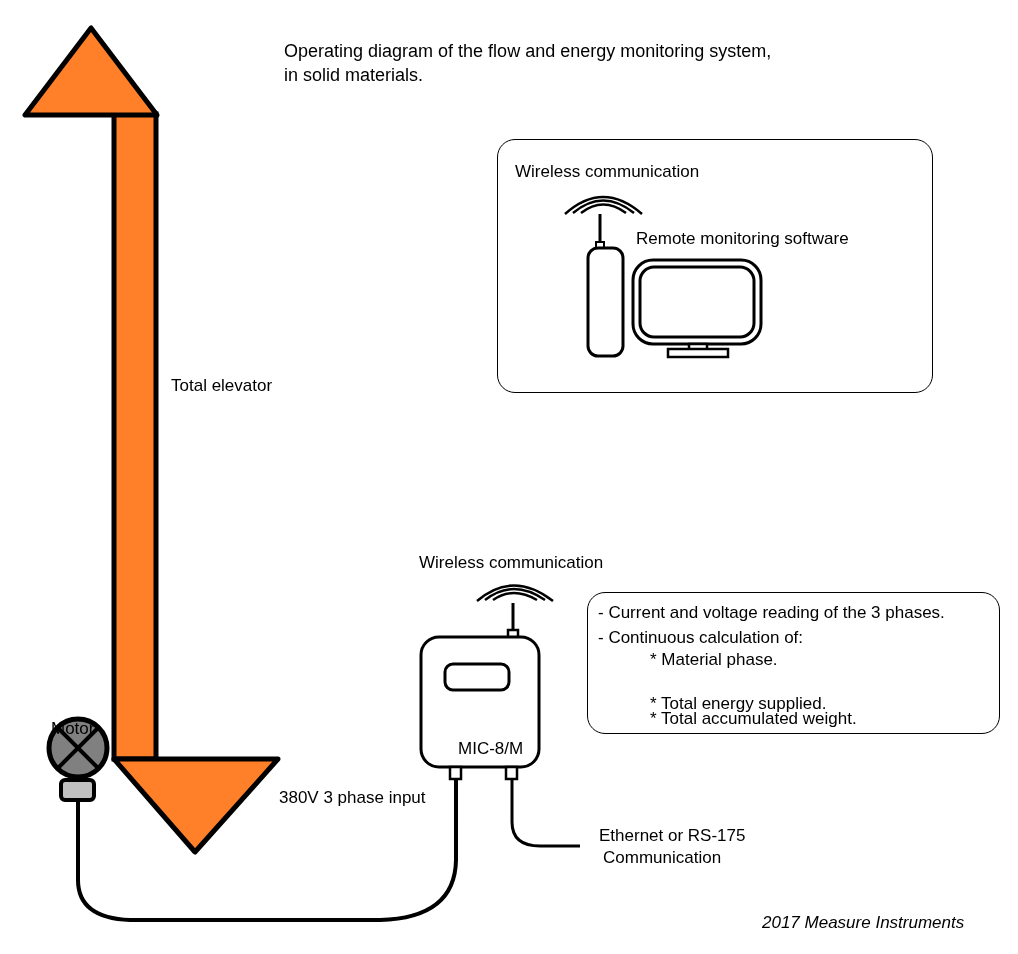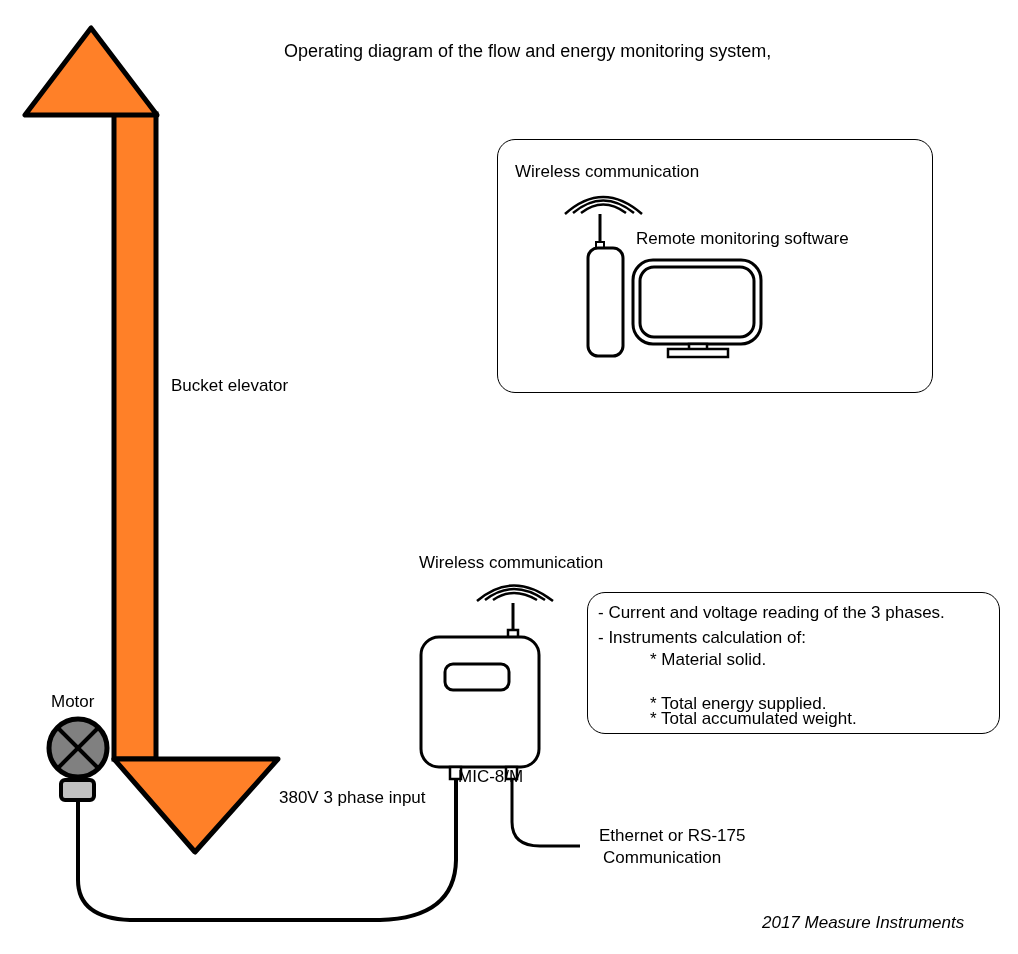--- a/index.html
+++ b/index.html
@@ -66,36 +66,37 @@
   <g>
     <rect x="633" y="260" width="128" height="84" rx="20" fill="#fff" stroke="#000" stroke-width="3"></rect>
     <rect x="640" y="267" width="114" height="70" rx="14" fill="#fff" stroke="#000" stroke-width="3"></rect>
     <rect x="689" y="344" width="18" height="6" fill="#fff" stroke="#000" stroke-width="2.5"></rect>
     <rect x="668" y="349" width="60" height="8" fill="#fff" stroke="#000" stroke-width="2.5"></rect>
   </g>
 </svg>
 
 <div class="txt title">
   <div>Operating diagram of the flow and energy monitoring system,</div>
+  <div>in solid materials.</div>
 </div>
 
 <div class="box remote-box"></div>
 <div class="txt" style="left:515px; top:161px;">Wireless communication</div>
 <div class="txt" style="left:636px; top:228px;">Remote monitoring software</div>
 
-<div class="txt" style="left:171px; top:375px;">Bucket elevator</div>
+<div class="txt" style="left:171px; top:375px;">Total elevator</div>
 
-<div class="txt" style="left:51px; top:691px;">Motor</div>
+<div class="txt" style="left:51px; top:718px;">Motor</div>
 
 <div class="txt" style="left:419px; top:552px;">Wireless communication</div>
-<div class="txt" style="left:458px; top:738px;margin-top:28px;">MIC-8/M</div>
+<div class="txt" style="left:458px; top:738px;">MIC-8/M</div>
 <div class="txt" style="left:279px; top:787px;">380V 3 phase input</div>
 <div class="txt" style="left:599px; top:825px;">Ethernet or RS-175</div>
 <div class="txt" style="left:603px; top:847px;">Communication</div>
 
 <div class="box features-box"></div>
 <div class="feat-line" style="top:602px;">- Current and voltage reading of the 3 phases.</div>
-<div class="feat-line" style="top:627px;">- Instruments calculation of:</div>
-<div class="feat-line feat-sub" style="top:649px;">* Material solid.</div>
+<div class="feat-line" style="top:627px;">- Continuous calculation of:</div>
+<div class="feat-line feat-sub" style="top:649px;">* Material phase.</div>
 <div class="feat-line feat-sub" style="top:671px;margin-top:37px;">* Total accumulated weight.</div>
 <div class="feat-line feat-sub" style="top:693px;">* Total energy supplied.</div>
 
 <div class="txt footer" style="left:762px; top:912px;">2017 Measure Instruments</div>
 
 </body></html>

